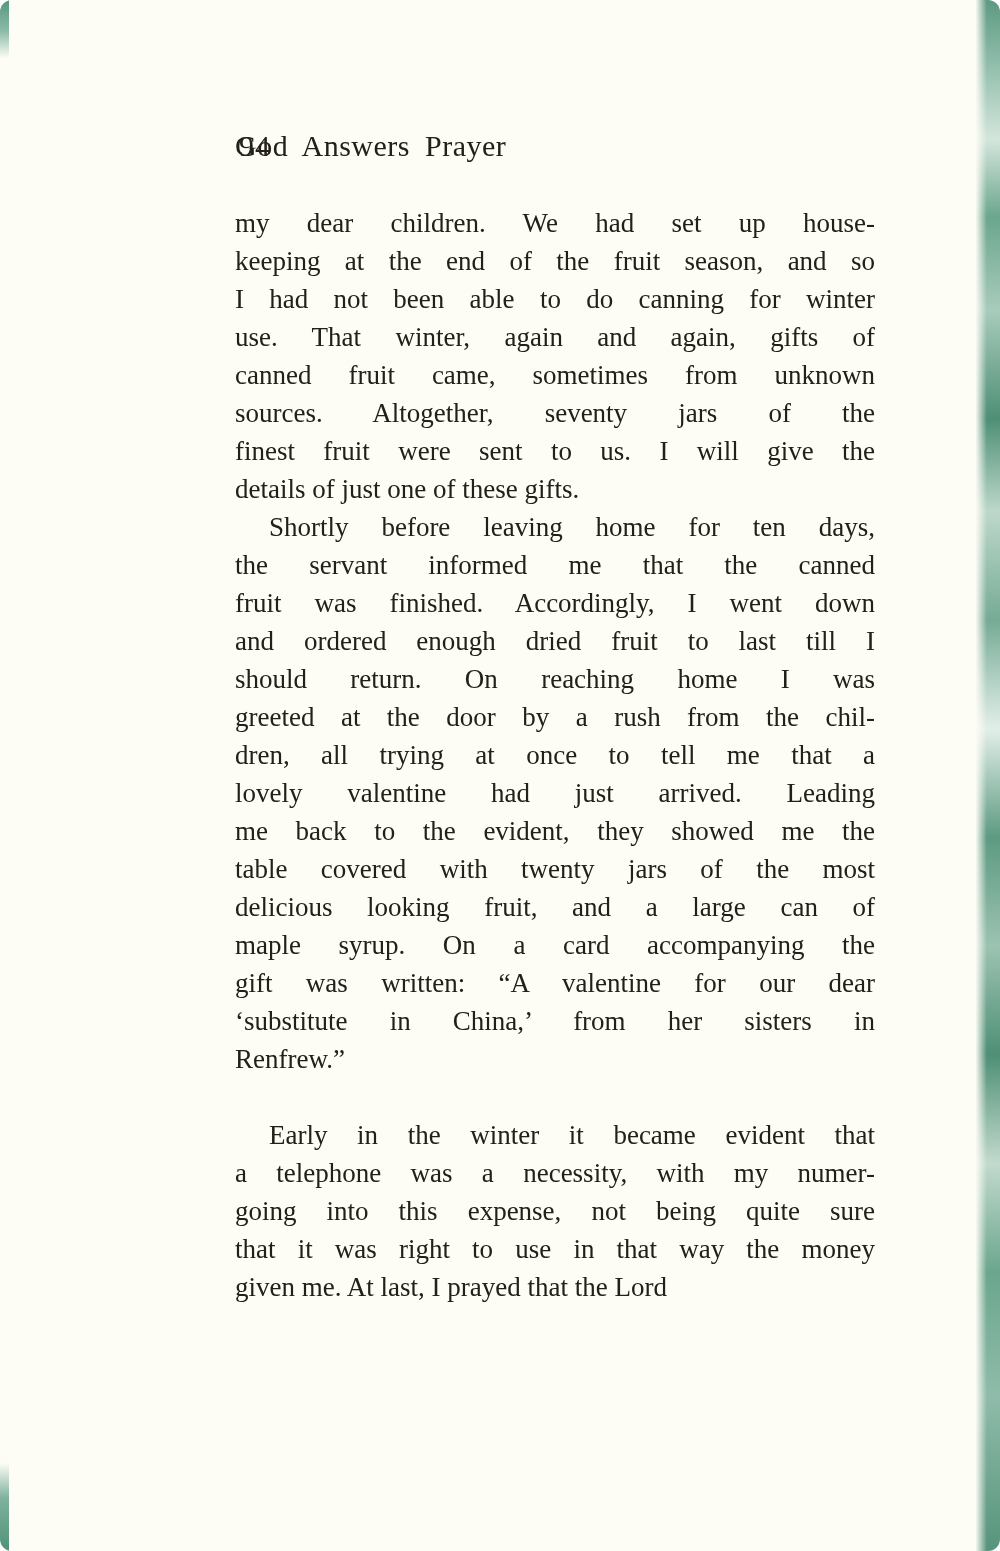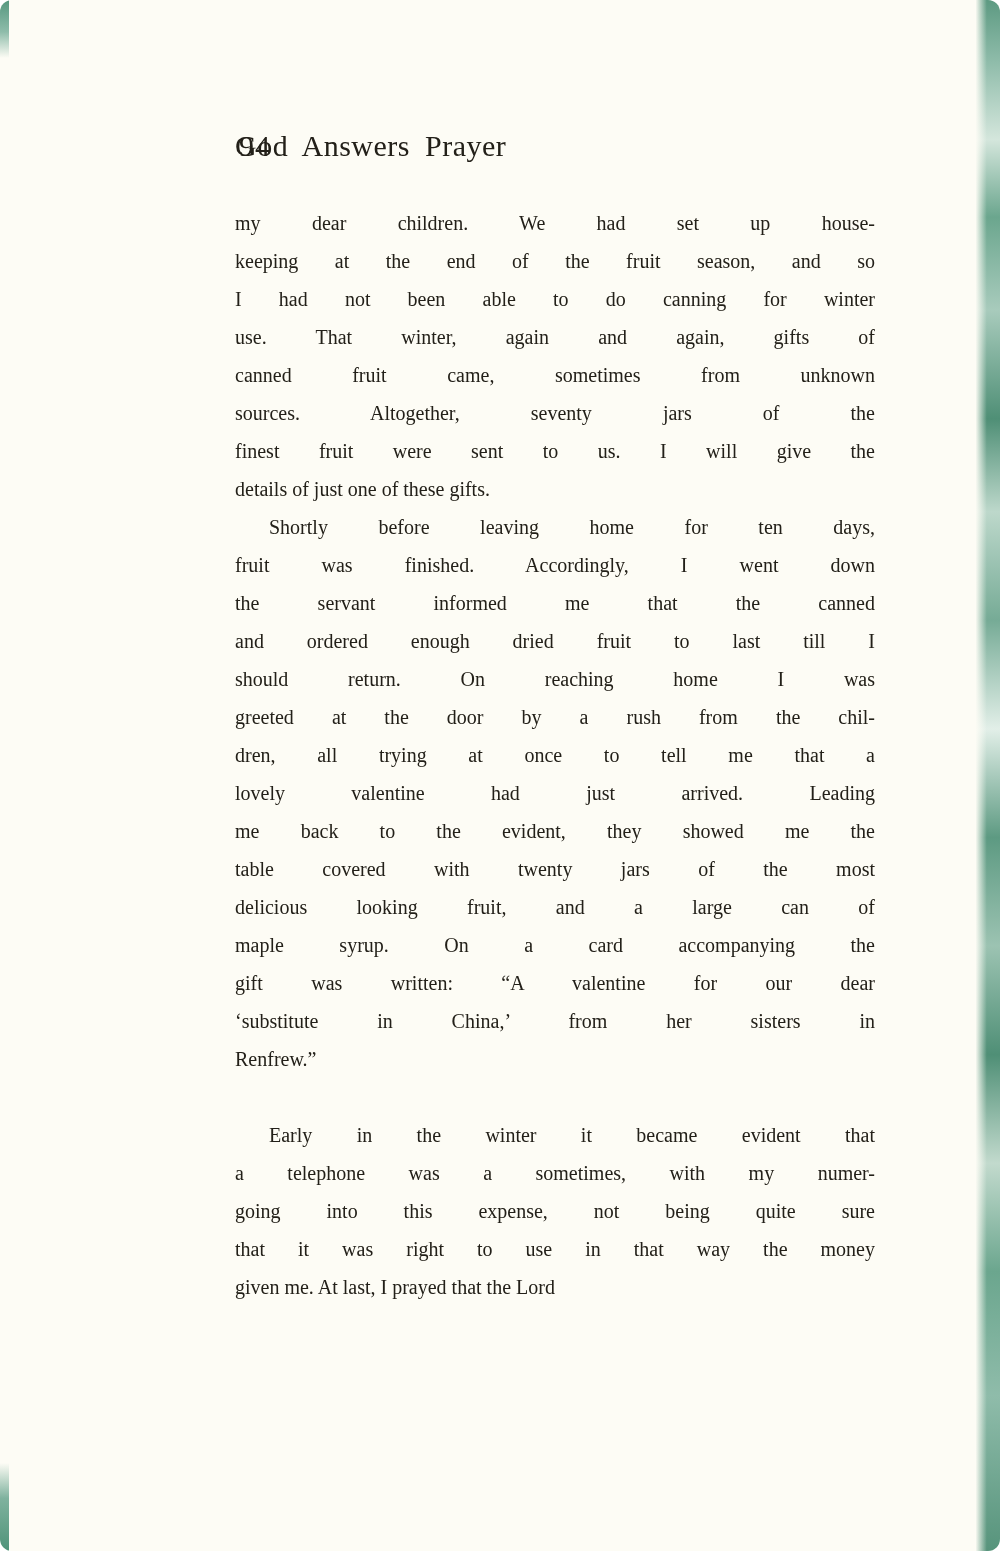--- a/index.html
+++ b/index.html
@@ -63,21 +63,21 @@
     left: 4px; top: 0;
     letter-spacing: 1px;
   }
   .running-title {
     display: block;
     text-align: left;
     word-spacing: 7px;
     letter-spacing: 0.5px;
   }
   .text-block {
-    font-size: 20px;
+    font-size: 27px;
     line-height: 38px;
   }
   .line {
     text-align: justify;
     text-align-last: justify;
   }
   .line.last {
     text-align-last: left;
   }
   .para.indent .line:first-child {
@@ -107,37 +107,37 @@
           <div class="line">keeping at the end of the fruit season, and so</div>
           <div class="line">I had not been able to do canning for winter</div>
           <div class="line">use. That winter, again and again, gifts of</div>
           <div class="line">canned fruit came, sometimes from unknown</div>
           <div class="line">sources. Altogether, seventy jars of the</div>
           <div class="line">finest fruit were sent to us. I will give the</div>
           <div class="line last">details of just one of these gifts.</div>
         </div>
       <div class="para indent">
           <div class="line">Shortly before leaving home for ten days,</div>
+          <div class="line">the servant informed me that the canned</div>
           <div class="line">fruit was finished. Accordingly, I went down</div>
-          <div class="line">the servant informed me that the canned</div>
           <div class="line">and ordered enough dried fruit to last till I</div>
           <div class="line">should return. On reaching home I was</div>
           <div class="line">greeted at the door by a rush from the chil-</div>
           <div class="line">dren, all trying at once to tell me that a</div>
           <div class="line">lovely valentine had just arrived. Leading</div>
           <div class="line">me back to the evident, they showed me the</div>
           <div class="line">table covered with twenty jars of the most</div>
           <div class="line">delicious looking fruit, and a large can of</div>
           <div class="line">maple syrup. On a card accompanying the</div>
           <div class="line">gift was written: “A valentine for our dear</div>
           <div class="line">‘substitute in China,’ from her sisters in</div>
           <div class="line last">Renfrew.”</div>
         </div>
       <div class="para indent gap">
           <div class="line">Early in the winter it became evident that</div>
-          <div class="line">a telephone was a sometimes, with my numer-</div>
+          <div class="line">a telephone was a necessity, with my numer-</div>
           <div class="line">going into this expense, not being quite sure</div>
           <div class="line">that it was right to use in that way the money</div>
           <div class="line last">given me. At last, I prayed that the Lord</div>
         </div>
     </main>
   </div>
 </div>
 
 </body></html>

